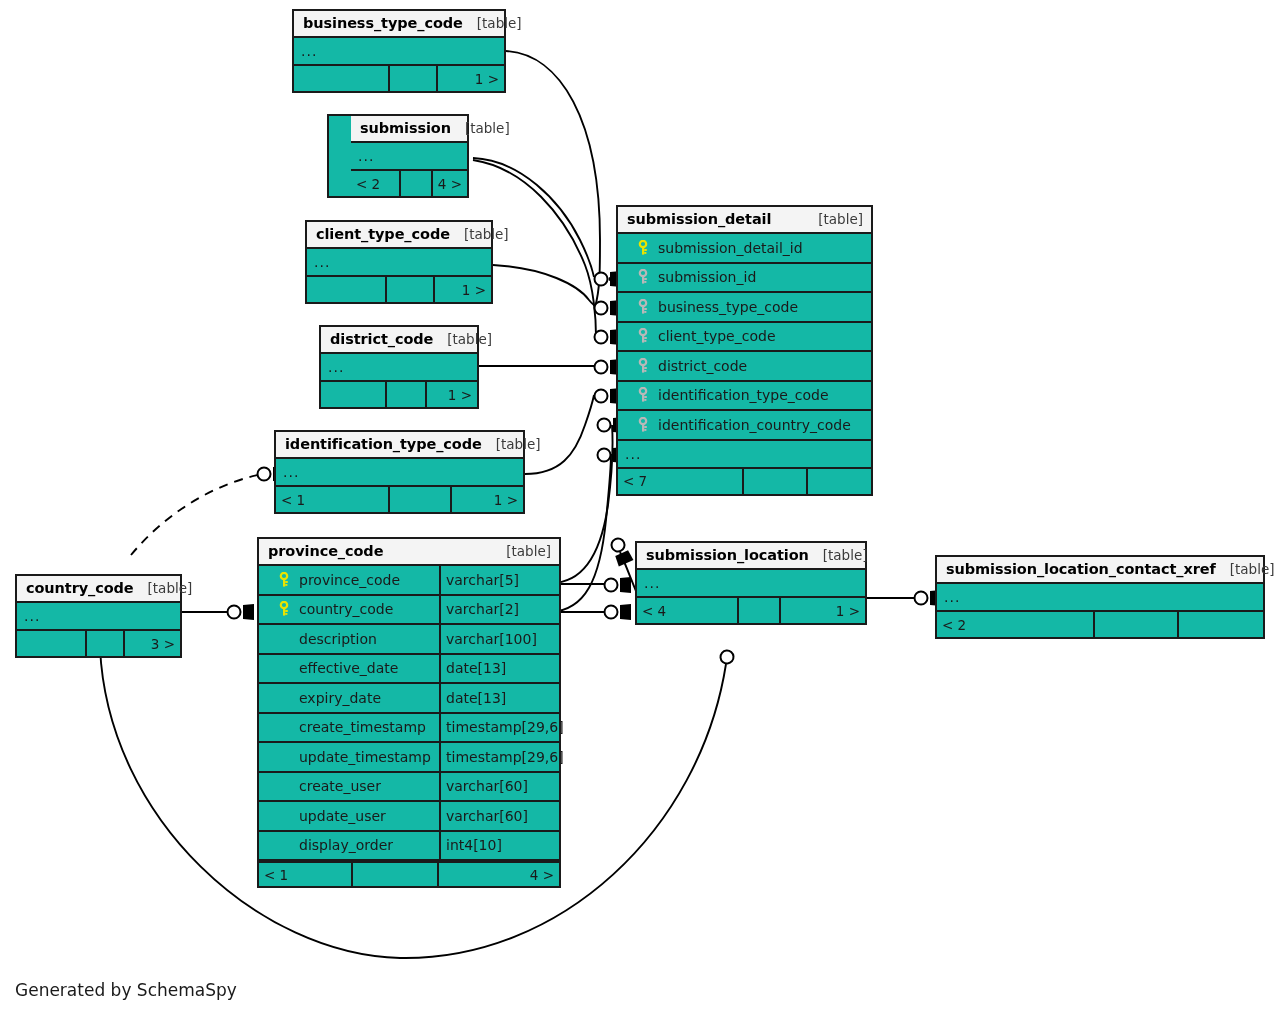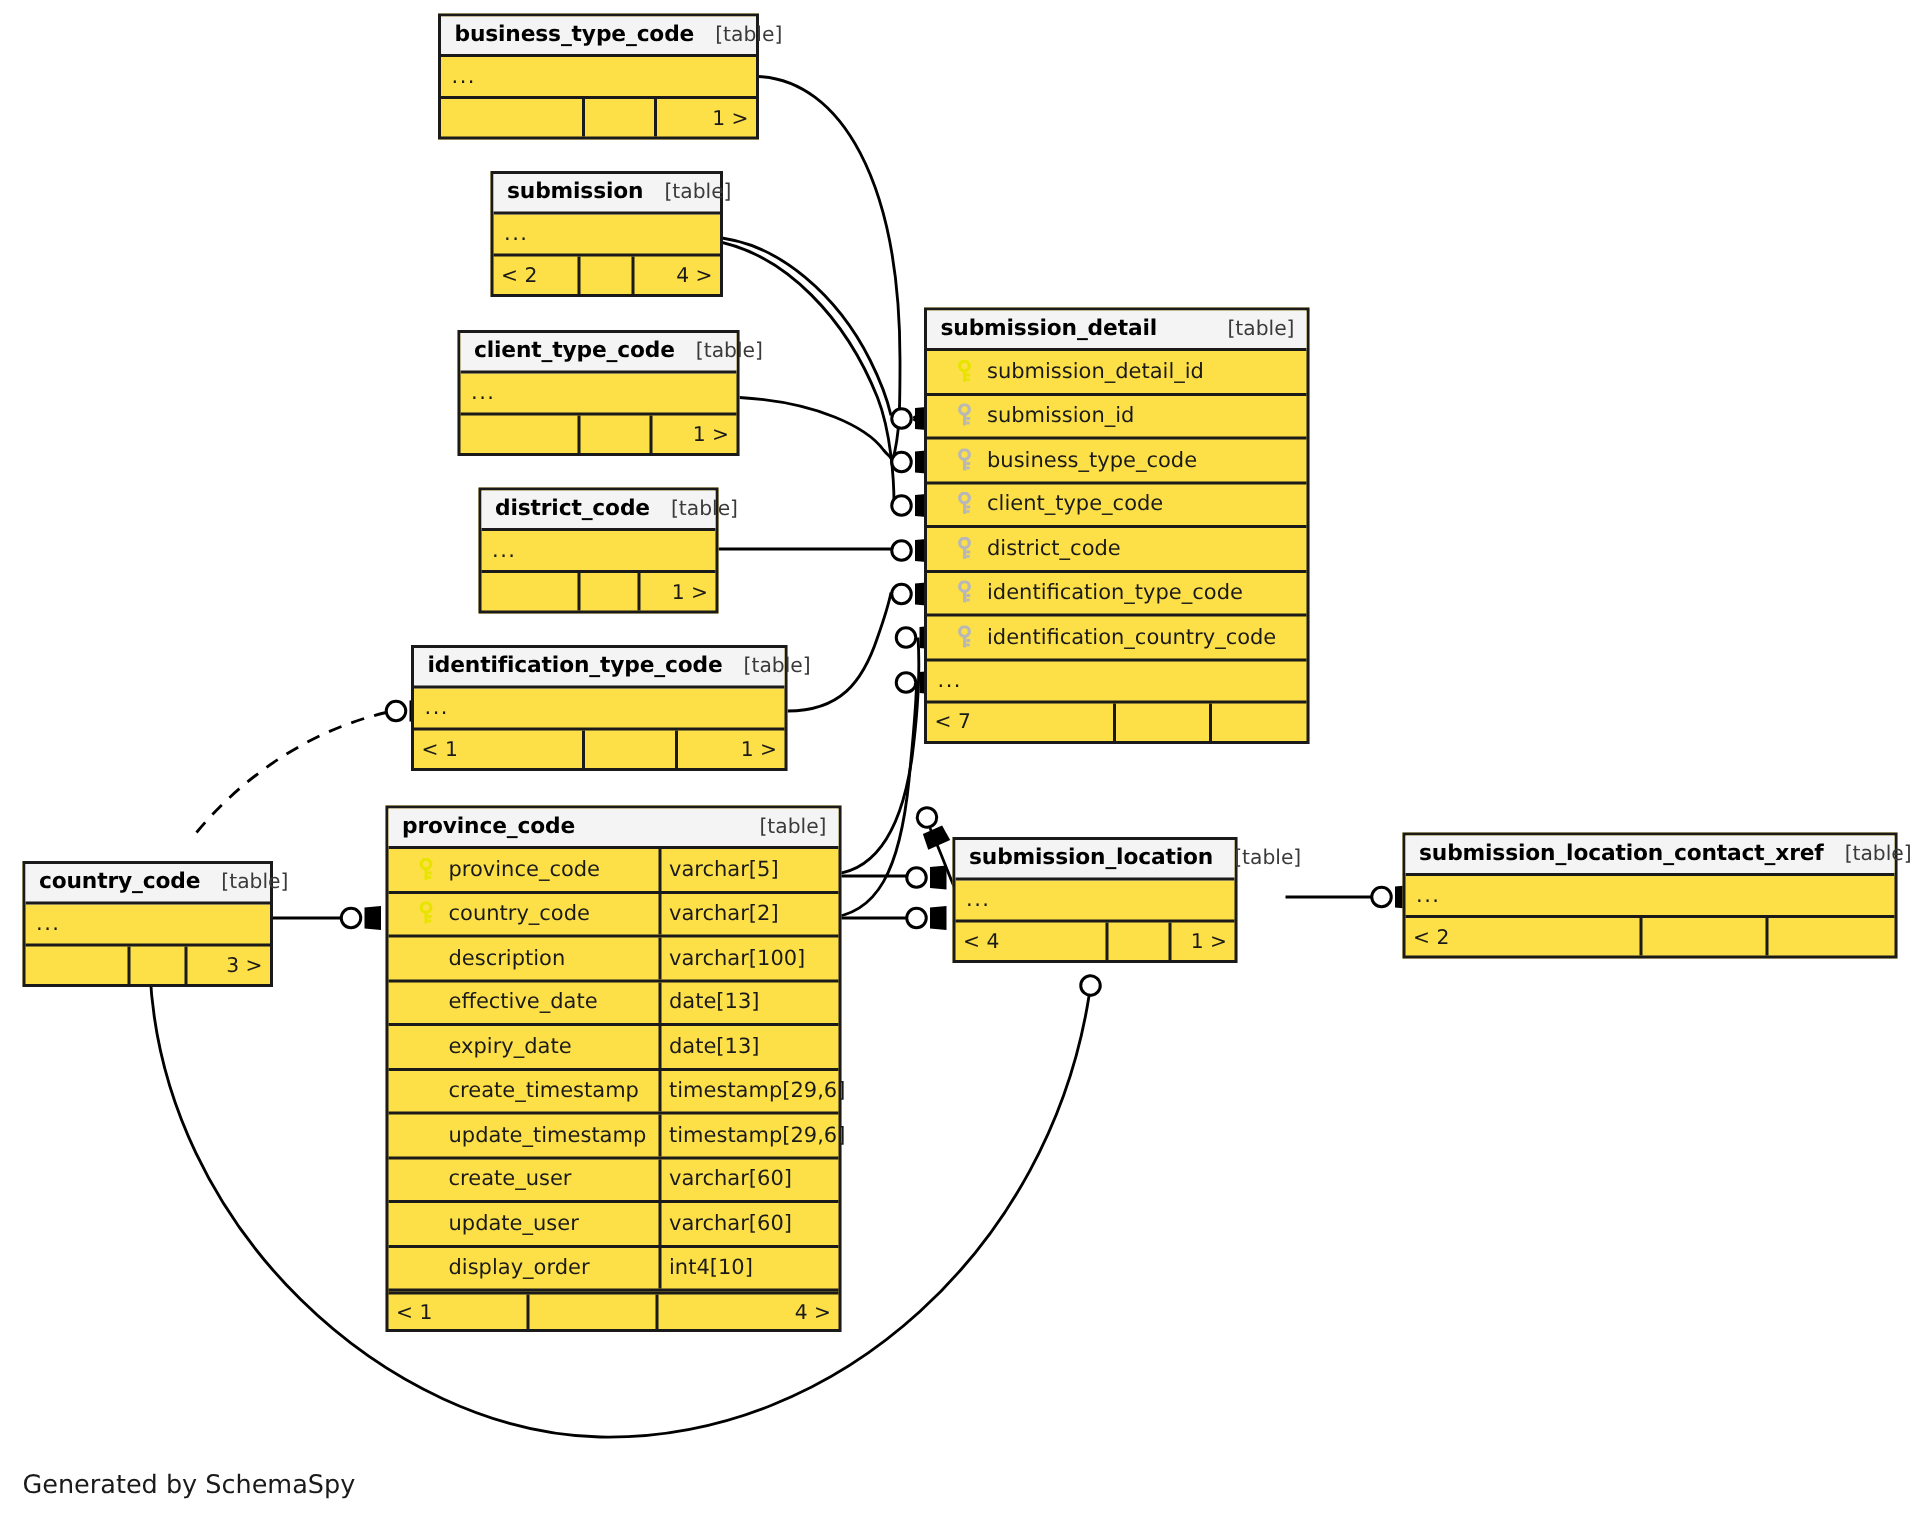--- a/index.html
+++ b/index.html
@@ -22,21 +22,21 @@
   #edges {
     position: absolute;
     left: 0; top: 0;
     width: 1280px;
     height: 1010px;
     pointer-events: none;
   }
   .table {
     position: absolute;
     border: 2px solid #1a1a1a;
-    background: #fde047;
+    background: #14b8a6;
     box-sizing: border-box;
     z-index: 5;
   }
   .tbl-title {
     display: flex;
     align-items: center;
     justify-content: space-between;
     background: #f4f4f4;
     border-bottom: 2px solid #1a1a1a;
     padding: 3px 8px 4px 9px;
@@ -246,21 +246,21 @@
       <span class="tbl-tag">[table]</span>
     </div>
     <div class="ellipsis-row">...</div>
     <div class="foot-row">
       <div class="foot-cell foot-l" style="width:96px;"></div>
       <div class="foot-cell" style="width:48px;"></div>
       <div class="foot-cell foot-r" style="flex:1;">1 &gt;</div>
     </div>
   </div>
 
-  <div class="table" style="left:327px; top:114px; width:155px;">
+  <div class="table" style="left:327px; top:114px; width:142px;padding-left:22px;">
     <div class="tbl-title">
       <span class="tbl-name">submission</span>
       <span class="tbl-tag">[table]</span>
     </div>
     <div class="ellipsis-row">...</div>
     <div class="foot-row">
       <div class="foot-cell foot-l" style="width:58px;">&lt; 2</div>
       <div class="foot-cell" style="width:36px;"></div>
       <div class="foot-cell foot-r" style="flex:1;">4 &gt;</div>
     </div>
@@ -481,21 +481,21 @@
       <span class="col-type">int4[10]</span>
     </div>
 
     <div class="foot-row" style="border-top:2px solid #1a1a1a;">
       <div class="foot-cell foot-l" style="width:94px;">&lt; 1</div>
       <div class="foot-cell" style="width:86px;"></div>
       <div class="foot-cell foot-r" style="flex:1;">4 &gt;</div>
     </div>
   </div>
 
-  <div class="table" style="left:635px; top:558px; width:190px;">
+  <div class="table" style="left:635px; top:541px; width:232px;">
     <div class="tbl-title">
       <span class="tbl-name">submission_location</span>
       <span class="tbl-tag">[table]</span>
     </div>
     <div class="ellipsis-row">...</div>
     <div class="foot-row">
       <div class="foot-cell foot-l" style="width:102px;">&lt; 4</div>
       <div class="foot-cell" style="width:42px;"></div>
       <div class="foot-cell foot-r" style="flex:1;">1 &gt;</div>
     </div>

